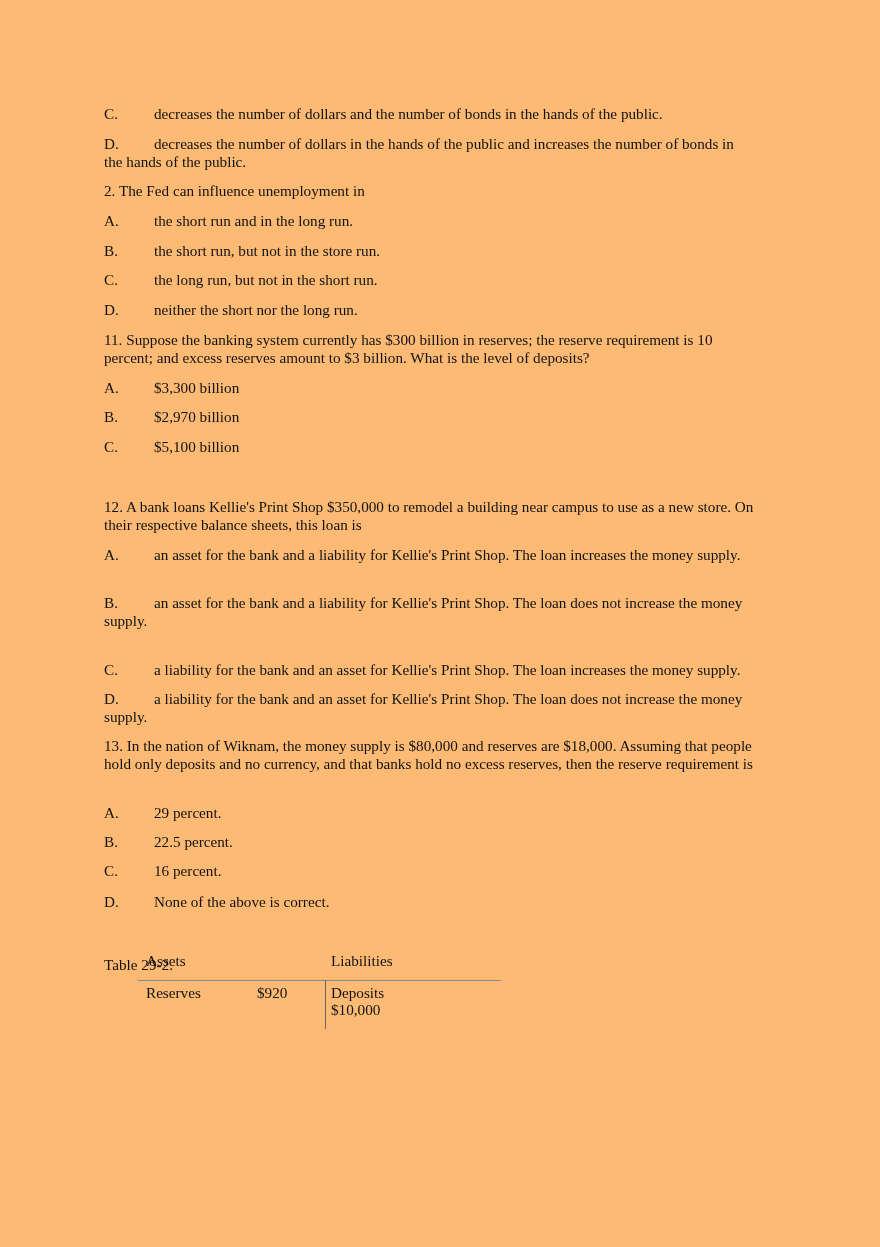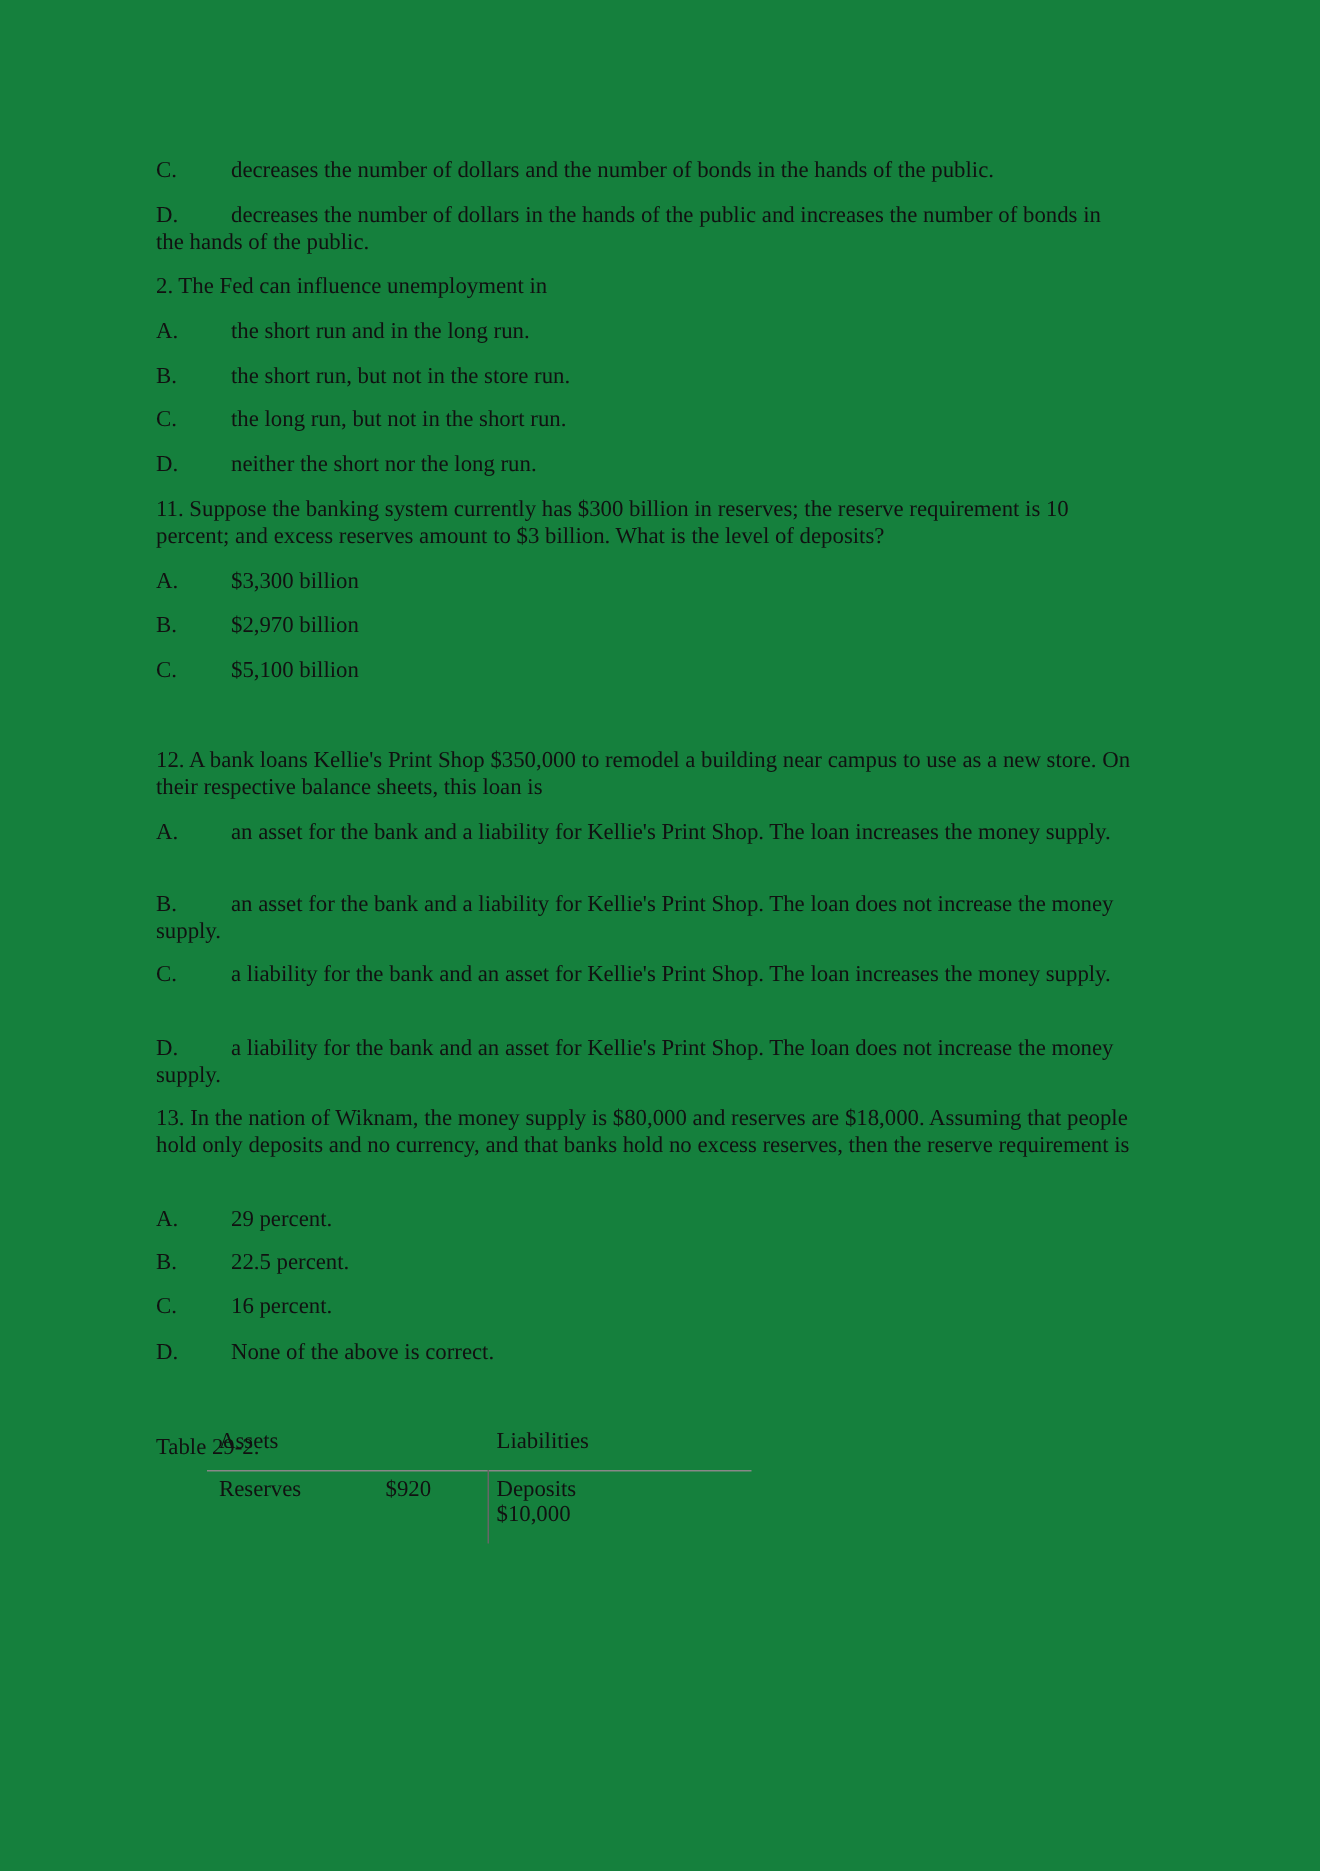--- a/index.html
+++ b/index.html
@@ -1,18 +1,18 @@
 <!DOCTYPE html>
 <html><head>
   <meta charset="utf-8">
   <style>
     html, body { margin: 0; padding: 0; background: #ffffff; }
     body { width: 880px; height: 1247px; position: relative; overflow: hidden;
            font-family: "Liberation Serif", "DejaVu Serif", serif; color: #111; font-size: 15.2px; }
-    .page { position: absolute; left: 0; top: 0; width: 880px; height: 1247px; background: #15803d; }
+    .page { position: absolute; left: 0; top: 0; width: 880px; height: 1247px; background: #fdba74; }
     .p { position: absolute; left: 104px; width: 650px; line-height: 17.5px; margin: 0; }
     .lbl { display: inline-block; width: 50px; }
     .tbl-caption { position: absolute; left: 104px; top: 923px; margin-top: 33px; }
     .tbl { position: absolute; left: 138px; top: 952px; width: 363px; height: 80px; text-align: center; }
     .tbl .hdr { position: absolute; top: 0; }
     .tbl .hline { position: absolute; left: 0; top: 28px; width: 363px; height: 1px; background: #888; }
     .tbl .vline { position: absolute; left: 187px; top: 28px; width: 1px; height: 49px; background: #666; }
     .tbl .cell { position: absolute; line-height: 17.5px; }
   </style>
 </head>
@@ -30,21 +30,21 @@
   <p class="p" style="top:301px"><span class="lbl">D.</span><span>neither the short nor the long run.</span></p>
 
   <p class="p" style="top:331px">11. Suppose the banking system currently has $300 billion in reserves; the reserve requirement is 10 percent; and excess reserves amount to $3 billion.  What is the level of deposits?</p>
   <p class="p" style="top:379px"><span class="lbl">A.</span><span>$3,300 billion</span></p>
   <p class="p" style="top:408px"><span class="lbl">B.</span><span>$2,970 billion</span></p>
   <p class="p" style="top:438px"><span class="lbl">C.</span><span>$5,100 billion</span></p>
 
   <p class="p" style="top:498px">12. A bank loans Kellie's Print Shop $350,000 to remodel a building near campus to use as a new store. On their respective balance sheets, this loan is</p>
   <p class="p" style="top:546px"><span class="lbl">A.</span><span>an asset for the bank and a liability for Kellie's Print Shop. The loan increases the money supply.</span></p>
   <p class="p" style="top:594px"><span class="lbl">B.</span><span>an asset for the bank and a liability for Kellie's Print Shop. The loan does not increase the money supply.</span></p>
-  <p class="p" style="top:641px"><span class="lbl">C.</span><span>a liability for the bank and an asset for Kellie's Print Shop. The loan increases the money supply.</span></p>
+  <p class="p" style="top:661px"><span class="lbl">C.</span><span>a liability for the bank and an asset for Kellie's Print Shop. The loan increases the money supply.</span></p>
   <p class="p" style="top:690px"><span class="lbl">D.</span><span>a liability for the bank and an asset for Kellie's Print Shop. The loan does not increase the money supply.</span></p>
 
   <p class="p" style="top:737px">13. In the nation of Wiknam, the money supply is $80,000 and reserves are $18,000. Assuming that people hold only deposits and no currency, and that banks hold no excess reserves, then the reserve requirement is</p>
   <p class="p" style="top:804px"><span class="lbl">A.</span><span>29 percent.</span></p>
   <p class="p" style="top:833px"><span class="lbl">B.</span><span>22.5 percent.</span></p>
   <p class="p" style="top:862px"><span class="lbl">C.</span><span>16 percent.</span></p>
   <p class="p" style="top:893px"><span class="lbl">D.</span><span>None of the above is correct.</span></p>
 
   <div class="tbl-caption">Table 29-2.</div>
   <div class="tbl">

